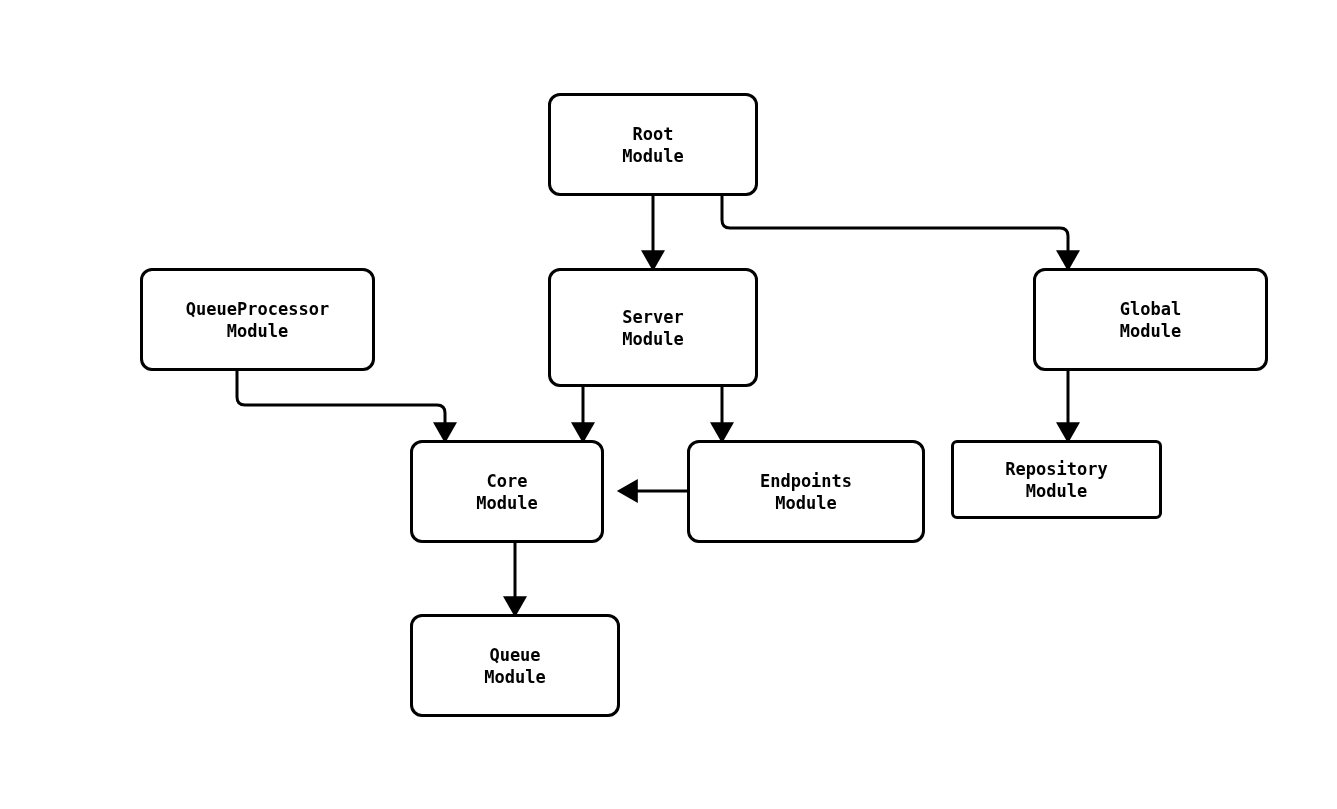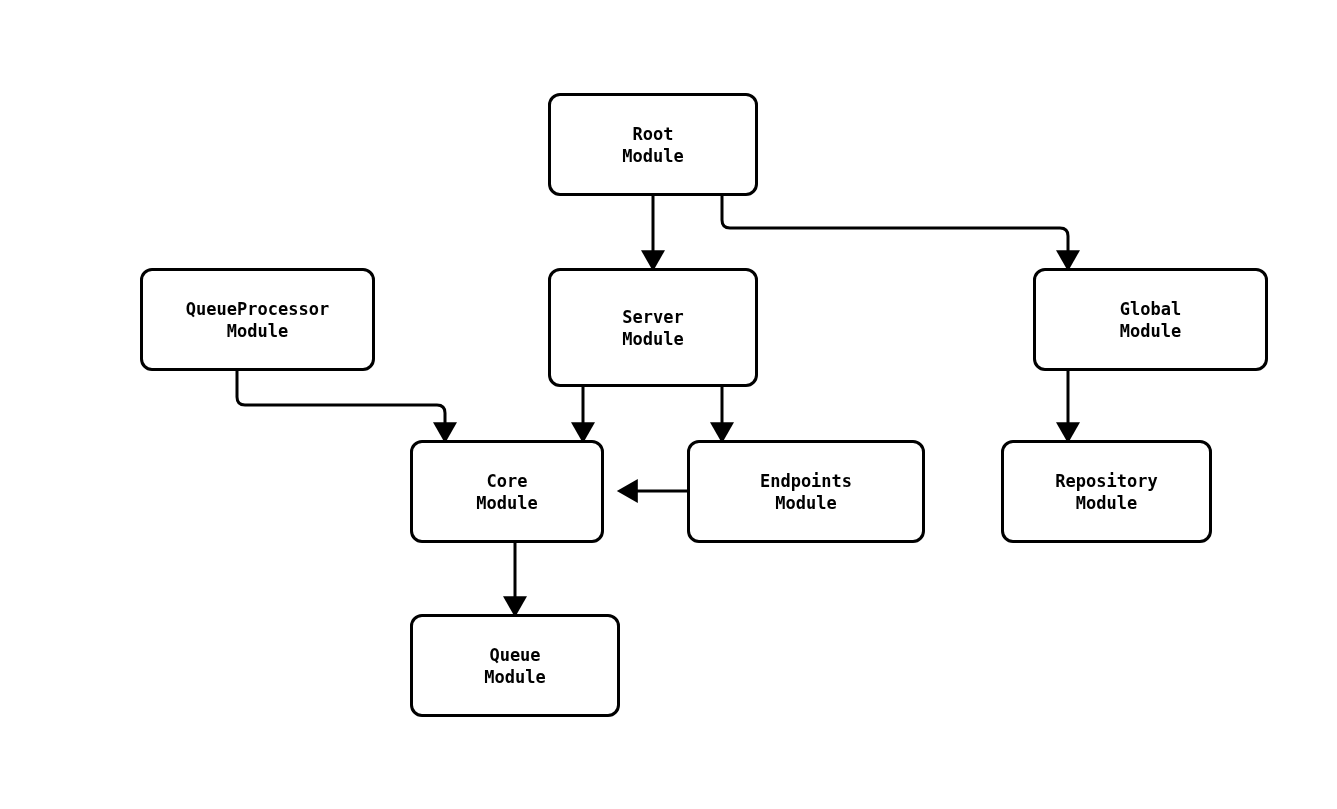--- a/index.html
+++ b/index.html
@@ -115,21 +115,21 @@
   <div class="node" style="left:410px; top:440px; width:194px; height:103px;">
     <span class="node-label">Core</span>
     <span class="node-label">Module</span>
   </div>
 
   <div class="node" style="left:687px; top:440px; width:238px; height:103px;">
     <span class="node-label">Endpoints</span>
     <span class="node-label">Module</span>
   </div>
 
-  <div class="node" style="left:1001px; top:440px; width:211px; height:103px;">
+  <div class="node" style="left:951px; top:440px; width:211px; height:79px;border-radius:6px;">
     <span class="node-label">Repository</span>
     <span class="node-label">Module</span>
   </div>
 
   <div class="node" style="left:410px; top:614px; width:210px; height:103px;">
     <span class="node-label">Queue</span>
     <span class="node-label">Module</span>
   </div>
 
 </div>

